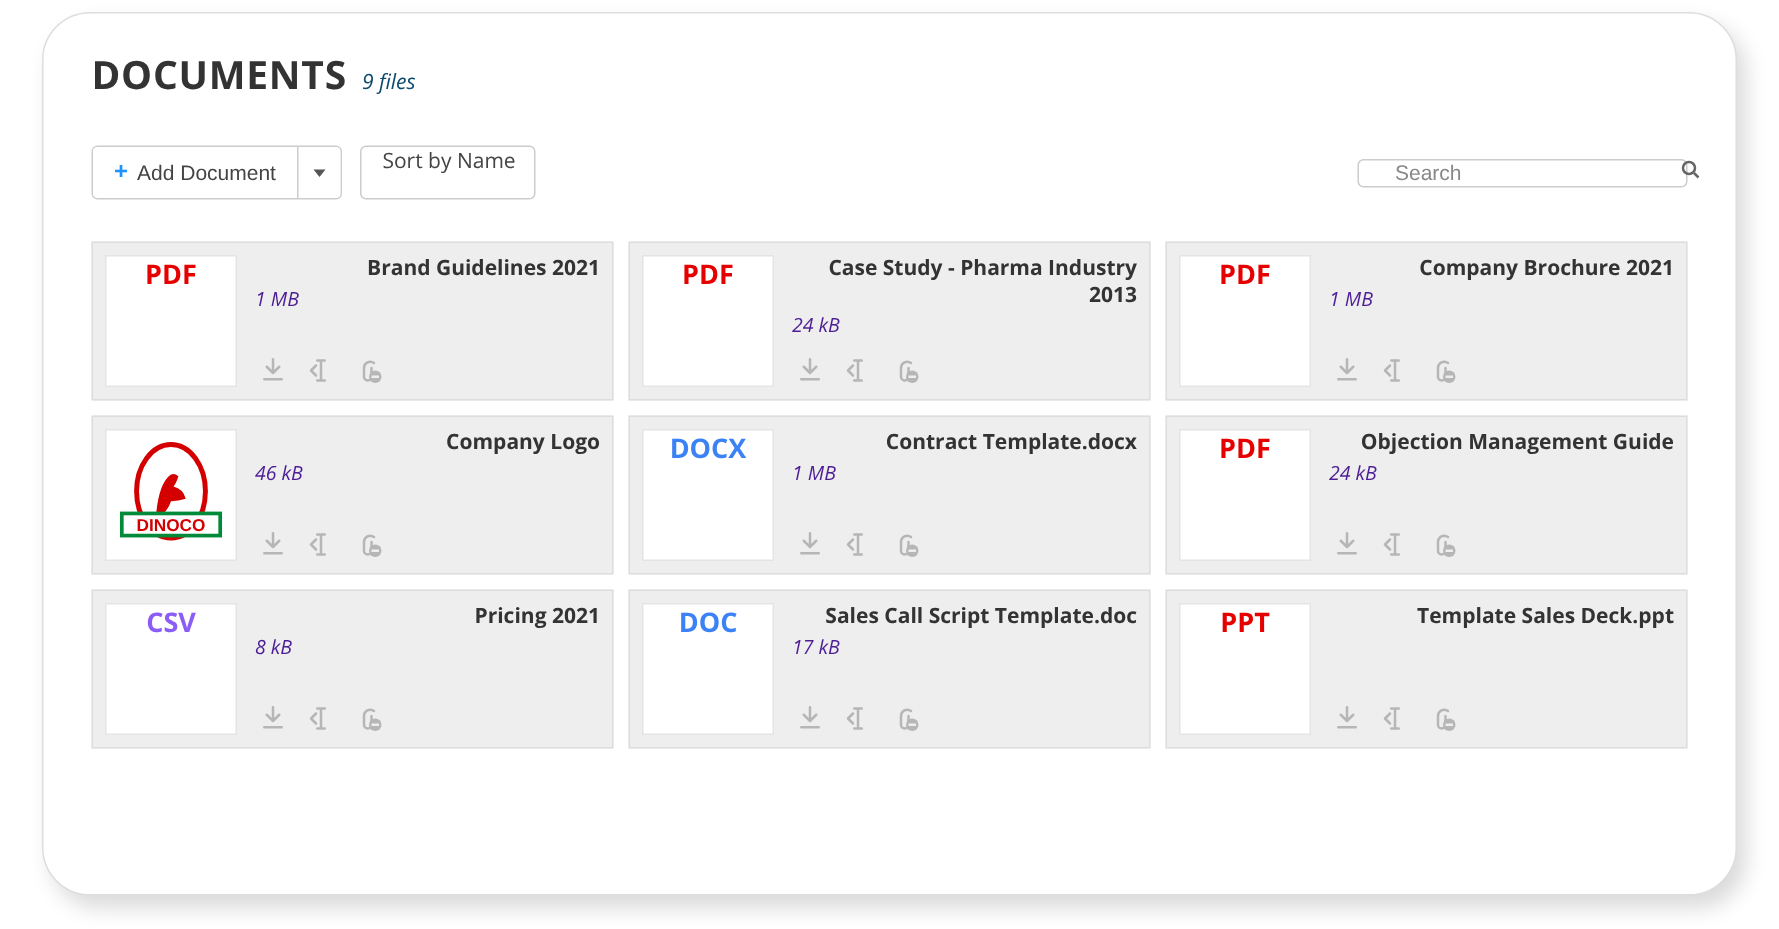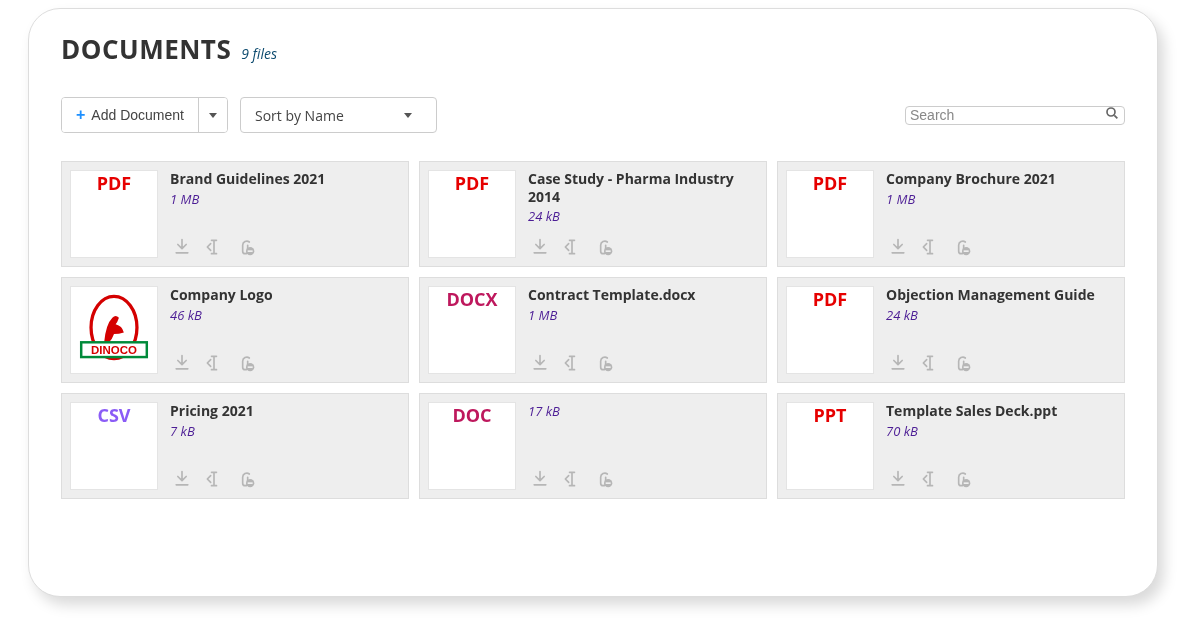--- a/index.html
+++ b/index.html
@@ -33,48 +33,48 @@
     display: inline-flex; align-items: center; gap: 6px;
     padding: 0 14px; font-size: 14px; color: #444; background: #fff;
     border: none; cursor: pointer; height: 100%;
   }
   .btn-split { border-left: 1px solid #ccc; padding: 0 10px; }
   .plus-icon { color:#1e90ff; font-weight:700; font-size:16px; line-height:1; }
   .caret-icon {
     width: 0; height: 0; border-left: 4px solid transparent; border-right: 4px solid transparent;
     border-top: 5px solid #555; display:inline-block;
   }
-  .sort-group { display:inline-flex; align-items:center; border:1px solid #ccc; border-radius:4px; height:36px; padding:0 24px 0 14px; gap:60px; cursor:pointer; }
+  .sort-group { display:inline-flex; align-items:center; border:1px solid #ccc; border-radius:4px; height:36px; padding:0 12px 0 14px; gap:60px; cursor:pointer;flex-direction:column; }
   .sort-label { font-size:14px; color:#444; }
   .spacer { flex:1; }
   .search-wrap {
     display:flex; align-items:center; border:1px solid #ccc; border-radius:4px; height:19px; width:220px;
-    padding:0 4px; gap:8px;
+    padding:0 24px; gap:8px;
   }
   .search-input { flex:1; border:none; outline:none; font-size:14px; color:#444; background:transparent; }
   .search-input::placeholder { color:#888; }
   .search-icon { color:#666; }
   .grid { display:grid; grid-template-columns: repeat(3, 1fr); gap:10px; }
   .card {
     display:flex; gap:12px; background:#eee; border:1px solid #ddd;
     padding:8px; min-height:104px;
   }
   .thumb {
     width:88px; height:88px; background:#fff; border:1px solid #e4e4e4;
     display:flex; align-items:flex-start; justify-content:center;
     font-weight:700; font-size:18px; flex:none;
   }
   .thumb.pdf { color:#e60000; }
-  .thumb.docx, .thumb.doc { color:#be185d; }
+  .thumb.docx, .thumb.doc { color:#3b82f6; }
   .thumb.csv { color:#8b5cf6; }
   .thumb.ppt { color:#e60000; }
   .thumb.logo { padding:2px; }
   .thumb.logo svg { width:100%; height:100%; }
   .card-body { display:flex; flex-direction:column; gap:2px; flex:1; min-width:0; }
-  .card-title { font-size:14px; font-weight:700; color:#333; line-height:1.25; }
+  .card-title { font-size:14px; font-weight:700; color:#333; line-height:1.25;text-align:right; }
   .card-size { font-size:13px; font-style:italic; color:#4c1d95; }
   .card-actions { display:flex; gap:8px; margin-top:auto; padding-top:6px; }
   .act-btn {
     width:24px; height:22px; display:flex; align-items:center; justify-content:center;
     color:#b6b6b6; cursor:pointer; border:none; background:none; padding:0;
   }
   .act-btn svg { width:20px; height:20px; }
 </style>
 </head>
 <body>
@@ -140,21 +140,21 @@
               </svg>
             </button>
           </div>
         </div>
       </div>
       <div class="card">
         <div class="thumb pdf">
           <span>PDF</span>
         </div>
         <div class="card-body">
-          <div class="card-title">Case Study - Pharma Industry 2014</div>
+          <div class="card-title">Case Study - Pharma Industry 2013</div>
           <div class="card-size">24 kB</div>
           <div class="card-actions">
             <button class="act-btn">
               <svg viewBox="0 0 24 24">
                 <use href="#download-icon"></use>
               </svg>
             </button>
             <button class="act-btn">
               <svg viewBox="0 0 24 24">
                 <use href="#rename-icon"></use>
@@ -273,21 +273,21 @@
             </button>
           </div>
         </div>
       </div>
       <div class="card">
         <div class="thumb csv">
           <span>CSV</span>
         </div>
         <div class="card-body">
           <div class="card-title">Pricing 2021</div>
-          <div class="card-size">7 kB</div>
+          <div class="card-size">8 kB</div>
           <div class="card-actions">
             <button class="act-btn">
               <svg viewBox="0 0 24 24">
                 <use href="#download-icon"></use>
               </svg>
             </button>
             <button class="act-btn">
               <svg viewBox="0 0 24 24">
                 <use href="#rename-icon"></use>
               </svg>
@@ -298,20 +298,21 @@
               </svg>
             </button>
           </div>
         </div>
       </div>
       <div class="card">
         <div class="thumb doc">
           <span>DOC</span>
         </div>
         <div class="card-body">
+          <div class="card-title">Sales Call Script Template.doc</div>
           <div class="card-size">17 kB</div>
           <div class="card-actions">
             <button class="act-btn">
               <svg viewBox="0 0 24 24">
                 <use href="#download-icon"></use>
               </svg>
             </button>
             <button class="act-btn">
               <svg viewBox="0 0 24 24">
                 <use href="#rename-icon"></use>
@@ -324,21 +325,20 @@
             </button>
           </div>
         </div>
       </div>
       <div class="card">
         <div class="thumb ppt">
           <span>PPT</span>
         </div>
         <div class="card-body">
           <div class="card-title">Template Sales Deck.ppt</div>
-          <div class="card-size">70 kB</div>
           <div class="card-actions">
             <button class="act-btn">
               <svg viewBox="0 0 24 24">
                 <use href="#download-icon"></use>
               </svg>
             </button>
             <button class="act-btn">
               <svg viewBox="0 0 24 24">
                 <use href="#rename-icon"></use>
               </svg>

